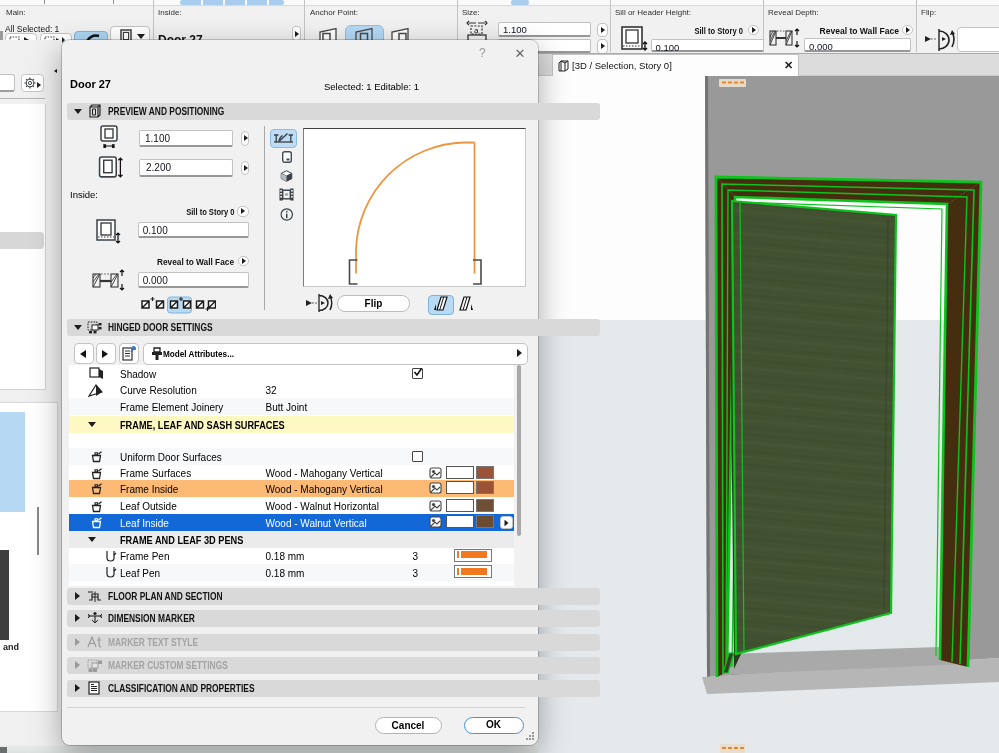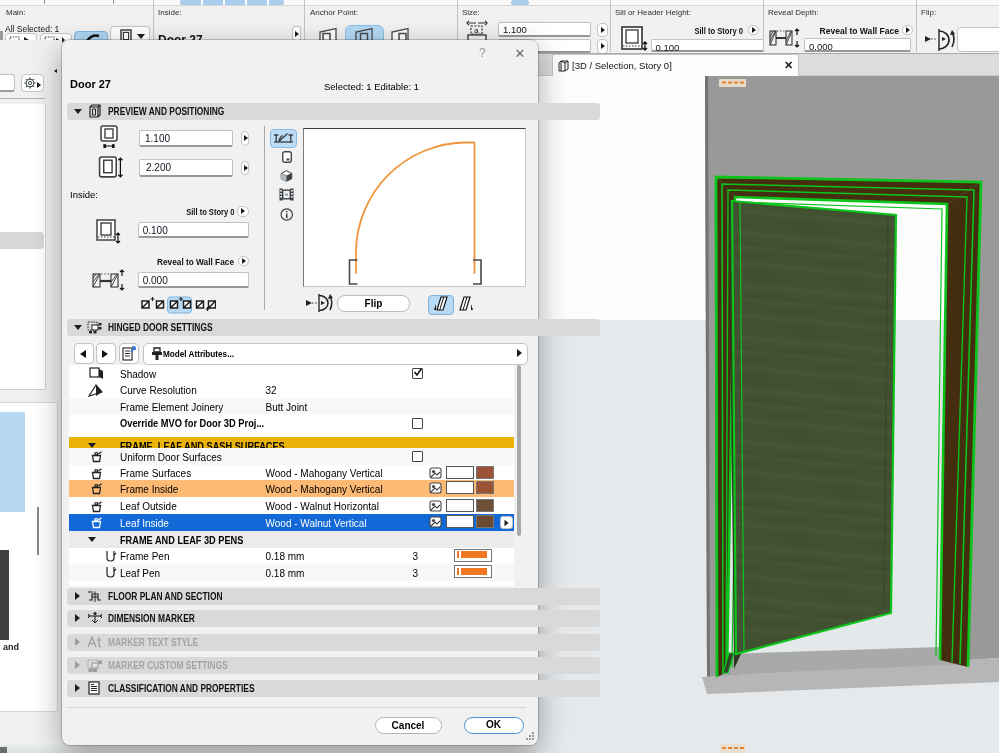--- a/index.html
+++ b/index.html
@@ -430,21 +430,21 @@
       <div class="cell-v">32</div>
     </div>
     <div class="brow" style="top:33.2px;background:#f7f8fa">
       <div class="cell-n">Frame Element Joinery</div>
       <div class="cell-v">Butt Joint</div>
     </div>
     <div class="brow" style="top:49.8px">
       <div class="cell-n" style="font-weight:bold;transform:scaleX(.93);transform-origin:0 50%">Override MVO for Door 3D Proj...</div>
       <div class="chk"></div>
     </div>
-    <div class="brow" style="top:72px;background:#eab308">
+    <div class="brow" style="top:51px;background:#fef9c3">
       <div class="tri-d" style="position:absolute;left:19px;top:5.5px"></div>
       <div class="cell-n" style="font-weight:bold;transform:scaleX(.92);transform-origin:0 50%">FRAME, LEAF AND SASH SURFACES</div>
     </div>
     <div class="brow" style="top:83px;background:#f7f8fa">
       <svg style="position:absolute;left:21px;top:2px" width="13" height="13" viewBox="0 0 13 13">
           <path d="M2.5,5.5 L10.5,5.5 L9.5,11.5 L3.5,11.5 Z" fill="none" stroke="#222" stroke-width="1.3"></path>
           <rect x="5" y="2.8" width="2.6" height="2" fill="none" stroke="#222" stroke-width="1.1"></rect>
           <path d="M8.5,4 L11.5,1.8" stroke="#222" stroke-width="1.3"></path>
         </svg>
       <div class="cell-n">Uniform Door Surfaces</div>

